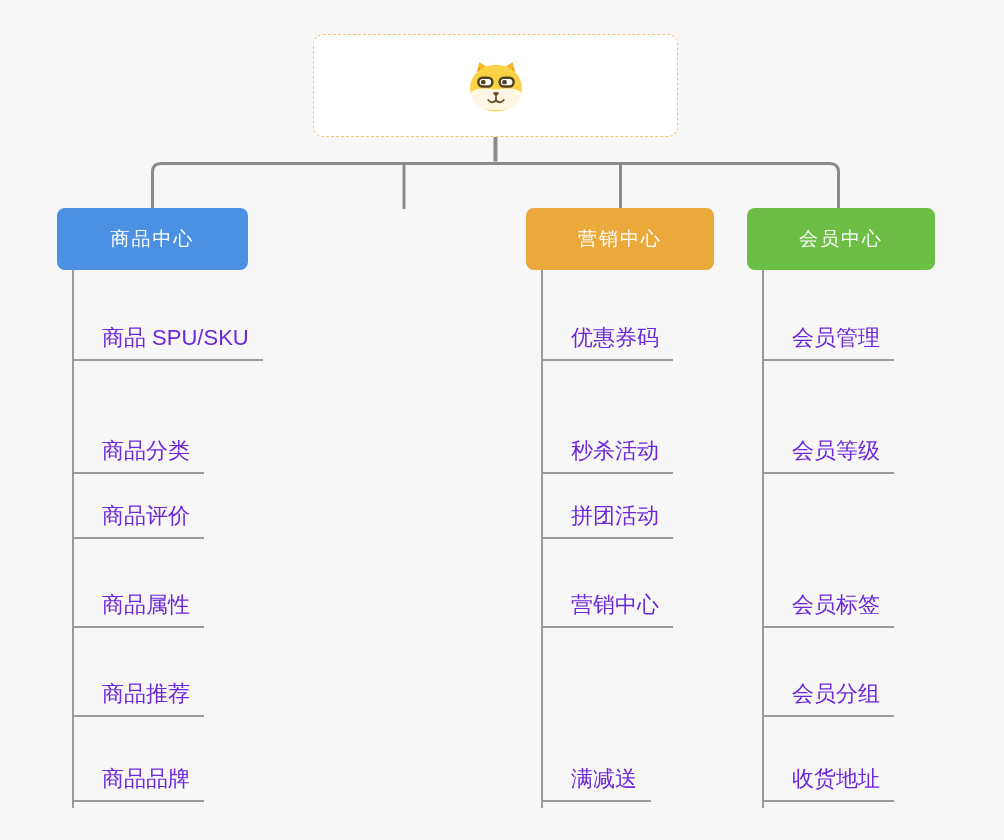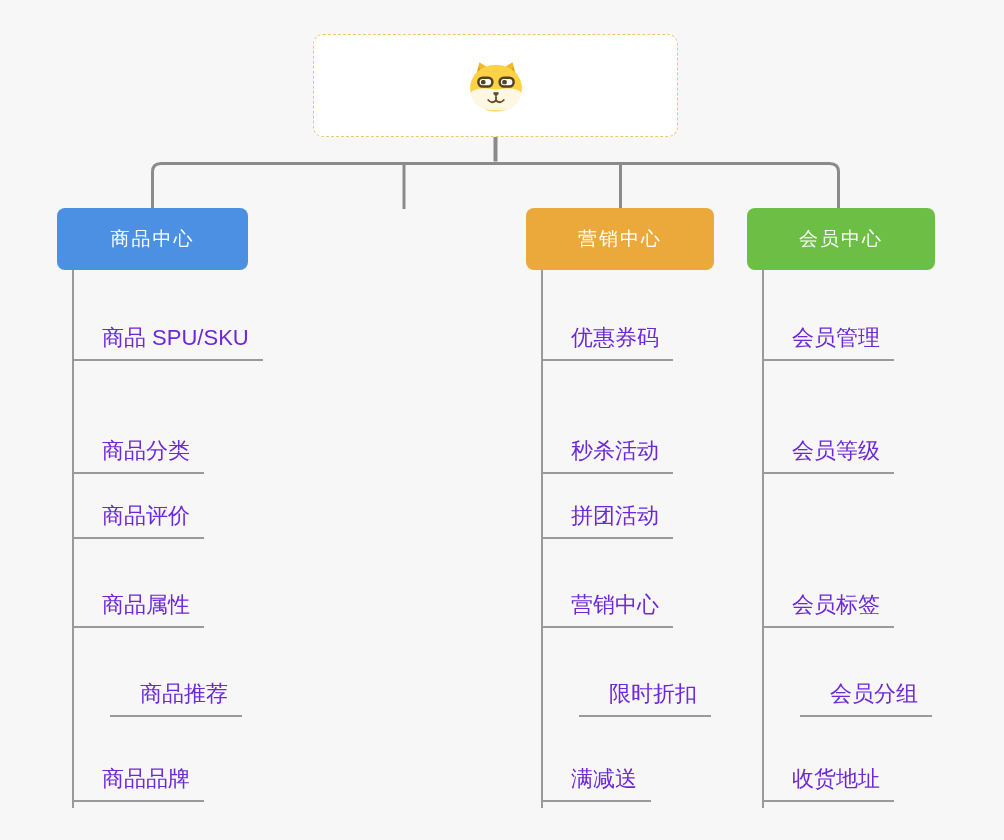--- a/index.html
+++ b/index.html
@@ -89,21 +89,21 @@
     border-bottom:2px solid #9a9a9a;
     font-size:22px;
     color:#6d28d9;
     white-space:nowrap;
     line-height:1.0;
   }
   .r1{top:119px;}
   .r2{top:208px;margin-top:24px;}
   .r3{top:297px;}
   .r4{top:386px;}
-  .r5{top:475px;margin-left:38px;}
+  .r5{top:475px;}
   .r6{top:560px;}
 </style>
 </head>
 <body>
 
 <div class="stage">
 
   <svg class="connectors" viewBox="0 0 1004 840" xmlns="http://www.w3.org/2000/svg">
 
     <path d="M495.5 137 V161.5" fill="none" stroke="#8b8b8b" stroke-width="4"></path>
@@ -144,21 +144,20 @@
   </div>
 
 
   <div class="column col-3">
     <div class="branch-box" style="background-color: rgb(235, 169, 59);">营销中心</div>
     <div class="trunk"></div>
     <div class="leaf r1">优惠券码</div>
     <div class="leaf r2">秒杀活动</div>
     <div class="leaf r3">拼团活动</div>
     <div class="leaf r4">营销中心</div>
-    <div class="leaf r5">限时折扣</div>
     <div class="leaf r6">满减送</div>
   </div>
 
   <div class="column col-4">
     <div class="branch-box" style="background-color: rgb(108, 190, 69);">会员中心</div>
     <div class="trunk"></div>
     <div class="leaf r1">会员管理</div>
     <div class="leaf r2">会员等级</div>
     <div class="leaf r4">会员标签</div>
     <div class="leaf r5">会员分组</div>

